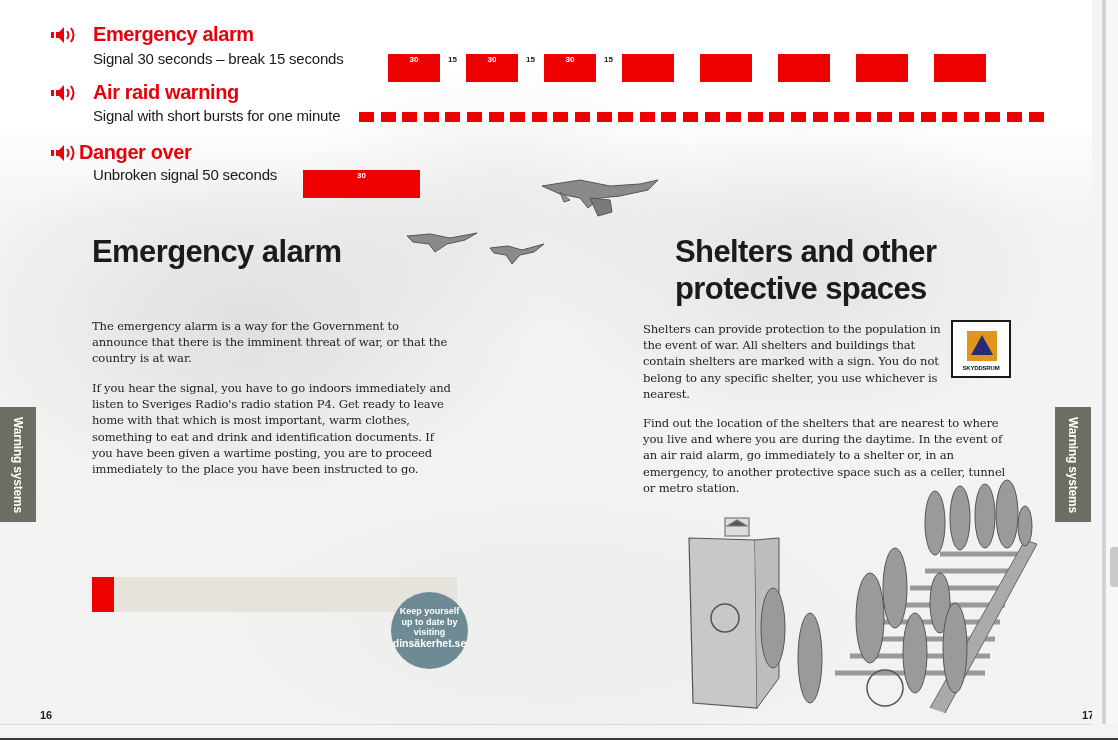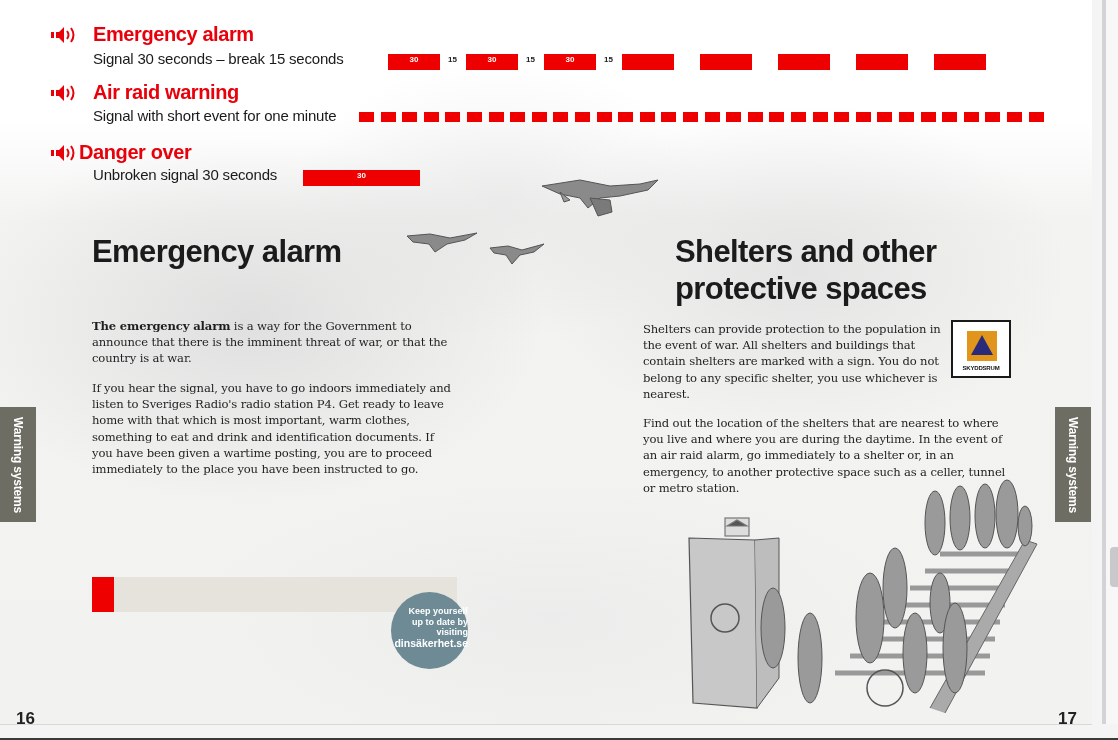--- a/index.html
+++ b/index.html
@@ -20,40 +20,40 @@
   }
   
   #scrollbar { position:absolute; left:1102px; top:0; width:16px; height:724px; background:#f7f7f8; border-left:4px solid #d3d3d6; box-sizing:border-box; }
   .thumb { position:absolute; left:1110px; top:547px; width:8px; height:40px; background:#c9c9cc; border-radius:4px 0 0 4px; }
   #bottom-bar { position:absolute; left:0; top:738px; width:1118px; height:2px; background:#3a3a3a; }
 
   
   .sig-icon { position:absolute; width:30px; height:18px; }
   .sig-title { position:absolute; color:#e8000b; font-weight:bold; font-size:20px; letter-spacing:-0.4px; white-space:nowrap; }
   .sig-desc { position:absolute; color:#1a1a1a; font-size:15px; letter-spacing:-0.2px; white-space:nowrap; }
-  .bar { position:absolute; height:16px; background:#ee0000; color:#fff; font-size:8px; font-weight:bold; text-align:center; line-height:11px; }
+  .bar { position:absolute; height:28px; background:#ee0000; color:#fff; font-size:8px; font-weight:bold; text-align:center; line-height:11px; }
   .gap-label { position:absolute; font-size:8px; font-weight:bold; color:#222; line-height:11px; }
   .dash { position:absolute; width:15px; height:10px; background:#ee0000; }
 
   
   .h1 { position:absolute; font-size:31px; font-weight:bold; line-height:37px; color:#1b1b1b; letter-spacing:-0.6px; }
   .para { position:absolute; font-family:"DejaVu Serif", serif; font-size:11.6px; line-height:16.2px; color:#1e1e1e; letter-spacing:-0.15px; }
-  .para b { font-weight:bold; }
+  .para b { font-weight:normal; }
 
   .side-tab { position:absolute; width:36px; height:115px; background:#6e6d63; }
   .side-tab span { position:absolute; left:50%; top:50%; transform:translate(-50%,-50%) rotate(90deg); color:#fff; font-weight:bold; font-size:12px; white-space:nowrap; letter-spacing:-0.2px; }
 
   .note { position:absolute; left:92px; top:577px; width:365px; height:35px; background:#e5e3dc; }
   .note .red { position:absolute; left:0; top:0; width:22px; height:35px; background:#ee0000; }
   .note .txt { position:absolute; left:46px; top:10px; font-size:12px; color:#1b1b1b; letter-spacing:-0.3px; white-space:nowrap; }
   .circle { position:absolute; left:391px; top:592px; width:77px; height:77px; border-radius:50%; background:#6d8a95; color:#fff; text-align:center; font-size:9px; font-weight:bold; line-height:10.5px; }
-  .circle .l { display:block;text-align:right; }
+  .circle .l { display:block; }
   .circle .site { font-size:10.5px; }
 
-  .page-num { position:absolute; font-size:17px; font-weight:bold; color:#222; }
+  .page-num { position:absolute; font-size:11px; font-weight:bold; color:#222;margin-left:24px; }
 
   .sign { position:absolute; left:951px; top:320px; width:60px; height:58px; border:2px solid #1a1a1a; background:#fff; box-sizing:border-box; }
   .sign .sq { position:absolute; left:14px; top:9px; width:30px; height:30px; background:#e2951b; }
   .sign .tri { position:absolute; left:18px; top:13px; width:0; height:0; border-left:11px solid transparent; border-right:11px solid transparent; border-bottom:20px solid #2a2a7a; }
   .sign .lbl { position:absolute; left:0; width:100%; top:43px; text-align:center; font-size:6px; font-weight:bold; color:#111; letter-spacing:-0.2px; }
 </style>
 </head>
 <body>
 
 <div id="spread">
@@ -80,21 +80,21 @@
       <div class="bar" style="left: 934px; top: 54px; width: 52px;"></div>
     </div>
 
   <svg class="sig-icon" style="left:50px;top:84px" viewBox="0 0 30 18">
     <rect x="1" y="6" width="3" height="6" fill="#e8000b"></rect>
     <polygon points="6,6 9,6 14,1 14,17 9,12 6,12" fill="#e8000b"></polygon>
     <path d="M17 5 Q20 9 17 13" stroke="#e8000b" stroke-width="2" fill="none"></path>
     <path d="M21 2 Q26 9 21 16" stroke="#e8000b" stroke-width="2" fill="none"></path>
   </svg>
   <div class="sig-title" style="left:93px;top:81px">Air raid warning</div>
-  <div class="sig-desc" style="left:93px;top:107px">Signal with short event for one minute</div>
+  <div class="sig-desc" style="left:93px;top:107px">Signal with short bursts for one minute</div>
   <div id="pattern-airraid">
       <div class="dash" style="left: 359px; top: 112px;"></div>
       <div class="dash" style="left: 380.6px; top: 112px;"></div>
       <div class="dash" style="left: 402.2px; top: 112px;"></div>
       <div class="dash" style="left: 423.8px; top: 112px;"></div>
       <div class="dash" style="left: 445.4px; top: 112px;"></div>
       <div class="dash" style="left: 467px; top: 112px;"></div>
       <div class="dash" style="left: 488.6px; top: 112px;"></div>
       <div class="dash" style="left: 510.2px; top: 112px;"></div>
       <div class="dash" style="left: 531.8px; top: 112px;"></div>
@@ -123,21 +123,21 @@
       <div class="dash" style="left: 1028.6px; top: 112px;"></div>
     </div>
 
   <svg class="sig-icon" style="left:50px;top:144px" viewBox="0 0 30 18">
     <rect x="1" y="6" width="3" height="6" fill="#e8000b"></rect>
     <polygon points="6,6 9,6 14,1 14,17 9,12 6,12" fill="#e8000b"></polygon>
     <path d="M17 5 Q20 9 17 13" stroke="#e8000b" stroke-width="2" fill="none"></path>
     <path d="M21 2 Q26 9 21 16" stroke="#e8000b" stroke-width="2" fill="none"></path>
   </svg>
   <div class="sig-title" style="left:79px;top:141px">Danger over</div>
-  <div class="sig-desc" style="left:93px;top:166px">Unbroken signal 30 seconds</div>
+  <div class="sig-desc" style="left:93px;top:166px">Unbroken signal 50 seconds</div>
   <div class="bar" style="left:303px;top:170px;width:117px">30</div>
 
   <svg style="position:absolute;left:540px;top:176px;width:120px;height:55px" viewBox="0 0 120 55">
     <path d="M2 10 L40 4 L70 10 L100 8 L118 4 L108 14 L80 20 L60 22 L48 32 L40 22 L20 18 Z" fill="#8a8a8a" stroke="#555" stroke-width="1"></path>
     <path d="M50 22 L70 24 L72 36 L58 40 Z" fill="#7a7a7a" stroke="#555" stroke-width="1"></path>
     <path d="M20 16 L30 24 L24 26 Z" fill="#999" stroke="#555"></path>
   </svg>
   <svg style="position:absolute;left:405px;top:230px;width:75px;height:30px" viewBox="0 0 75 30">
     <path d="M2 6 L25 4 L45 8 L72 3 L60 10 L42 14 L30 22 L24 14 L8 12 Z" fill="#8a8a8a" stroke="#555" stroke-width="1"></path>
   </svg>

